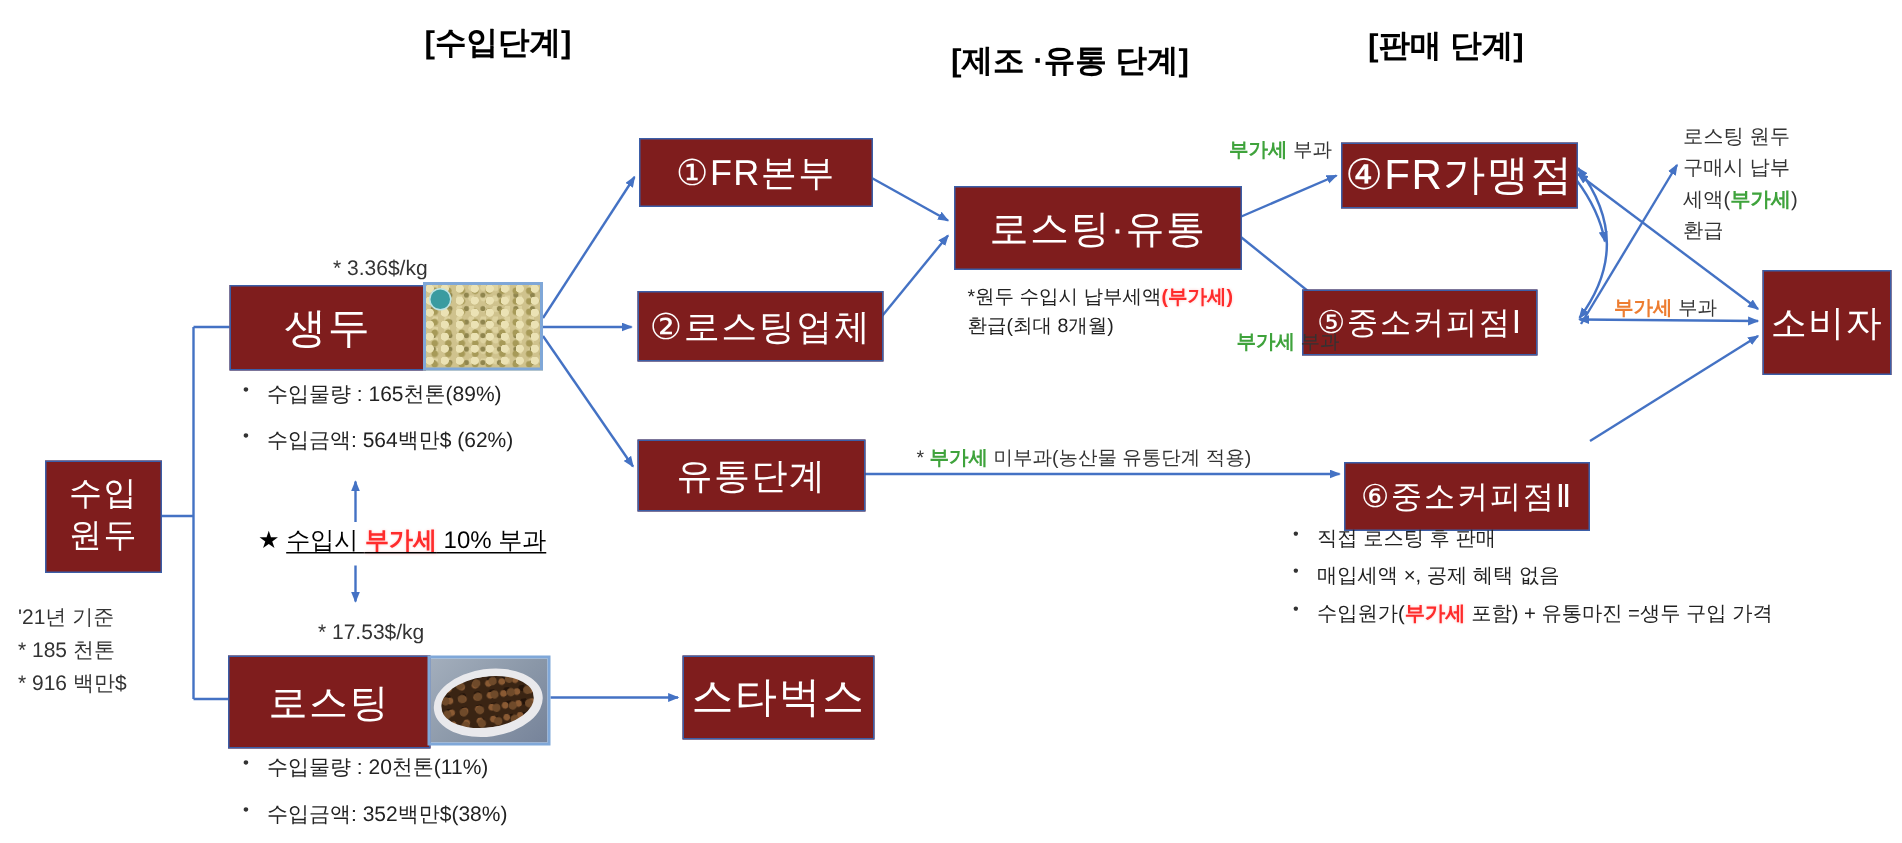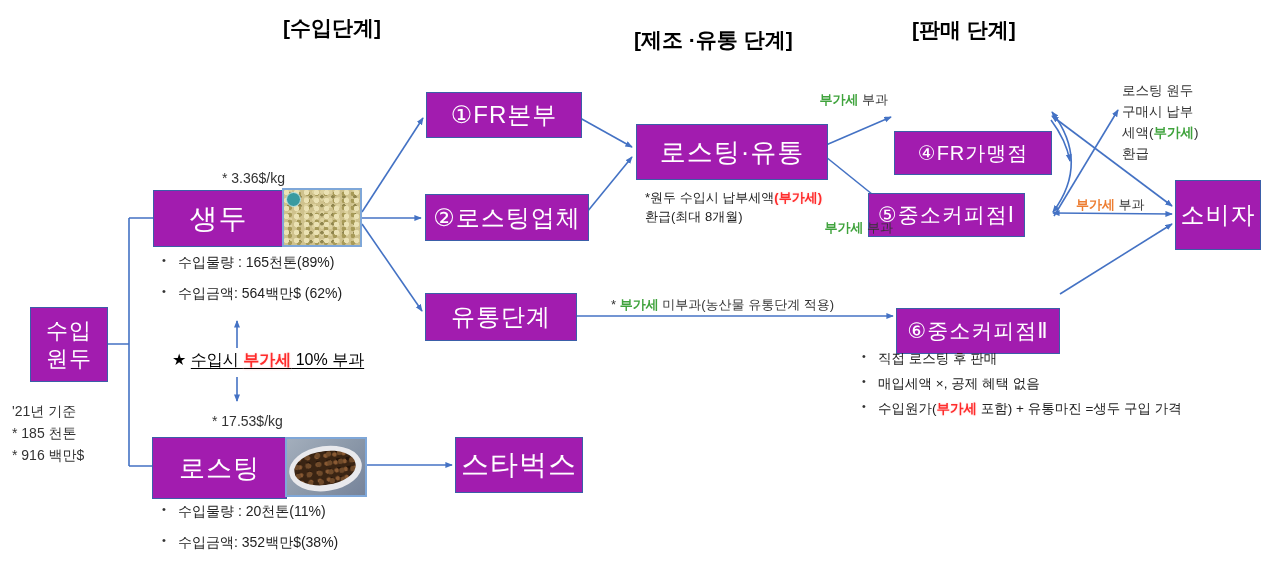--- a/index.html
+++ b/index.html
@@ -1,23 +1,23 @@
 <!DOCTYPE html>
 <html><head>
 <meta charset="utf-8">
 <style>
   html,body{margin:0;padding:0;background:#ffffff;}
   .canvas{position:relative;width:1268px;height:562px;background:#ffffff;overflow:hidden;
           font-family:"Liberation Sans","DejaVu Sans",sans-serif;color:#222;}
   svg.arrows{position:absolute;left:0;top:0;z-index:1;pointer-events:none;}
   svg.arrows .ln{stroke:#4472C4;stroke-width:1.6;fill:none;}
-  .node{position:absolute;z-index:2;background:#a21caf;border:1px solid #3B5EA8;color:#fff;
+  .node{position:absolute;z-index:2;background:#7f1d1d;border:1px solid #3B5EA8;color:#fff;
         display:flex;align-items:center;justify-content:center;text-align:center;
         letter-spacing:1px;white-space:nowrap;}
-  .node .wrapv{white-space:normal;word-break:break-all;width:52px;line-height:1.25;}
+  .node .wrapv{white-space:normal;word-break:break-all;width:52px;line-height:1.25;font-family:Liberation Mono, monospace;}
   .hdr{position:absolute;z-index:3;font-weight:bold;color:#000;font-size:21px;white-space:nowrap;}
   .ann{position:absolute;z-index:3;font-size:14px;color:#333;white-space:nowrap;}
   .sm{font-size:13px;}
   .vat-green{color:#3FA33C;font-weight:bold;}
   .vat-red{color:#FF2B2B;font-weight:bold;text-shadow:0 0 2px #ffc6c6;margin-top:25px;}
   .vat-orange{color:#ED7D31;font-weight:bold;}
   .u{text-decoration:underline;text-underline-offset:3px;}
   ul.blist{position:absolute;z-index:3;list-style:none;margin:0;padding:0;}
   ul.blist li{position:relative;padding-left:20px;white-space:nowrap;}
   ul.blist li::before{content:"\2022";position:absolute;left:4px;top:0;color:#333;font-size:0.8em;}
@@ -96,21 +96,21 @@
   </div>
   <div class="node" style="left:425px;top:194px;width:162px;height:45px;font-size:24px;">
     <span>②로스팅업체</span>
   </div>
   <div class="node" style="left:425px;top:293px;width:150px;height:46px;font-size:24px;">
     <span>유통단계</span>
   </div>
   <div class="node" style="left:636px;top:124px;width:190px;height:54px;font-size:26px;">
     <span>로스팅·유통</span>
   </div>
-  <div class="node" style="left:894px;top:95px;width:156px;height:42px;font-size:20px;margin-top:36px;">
+  <div class="node" style="left:894px;top:95px;width:156px;height:42px;font-size:28px;">
     <span>④FR가맹점</span>
   </div>
   <div class="node" style="left:868px;top:193px;width:155px;height:42px;font-size:21px;">
     <span>⑤중소커피점Ⅰ</span>
   </div>
   <div class="node" style="left:896px;top:308px;width:162px;height:44px;font-size:21px;">
     <span>⑥중소커피점Ⅱ</span>
   </div>
   <div class="node" style="left:1175px;top:180px;width:84px;height:68px;font-size:24px;">
     <span>소비자</span>

